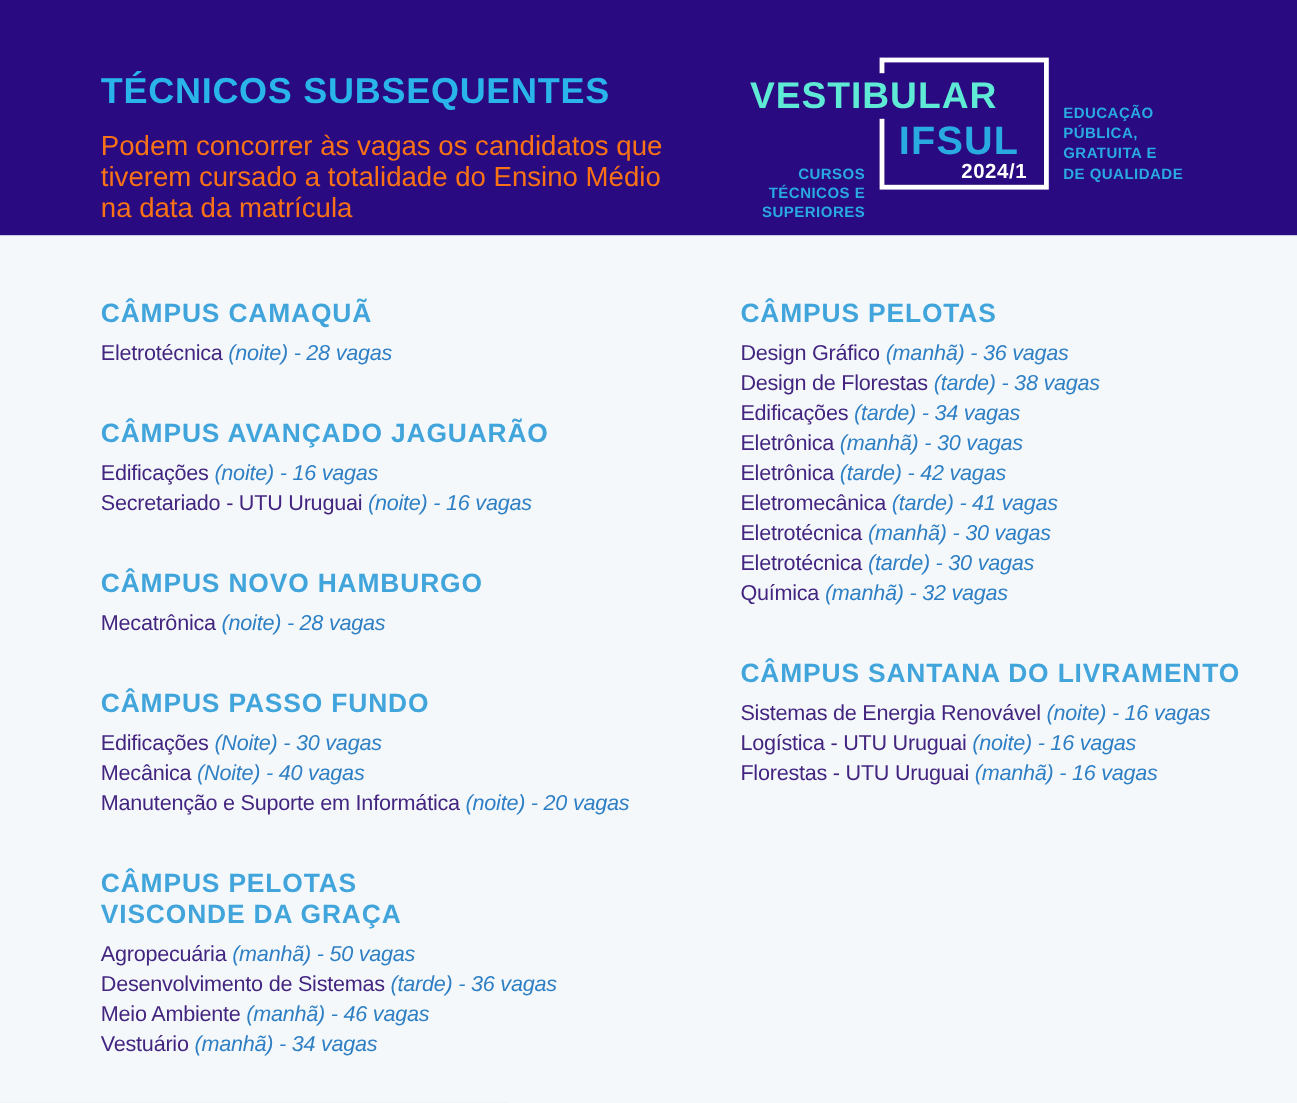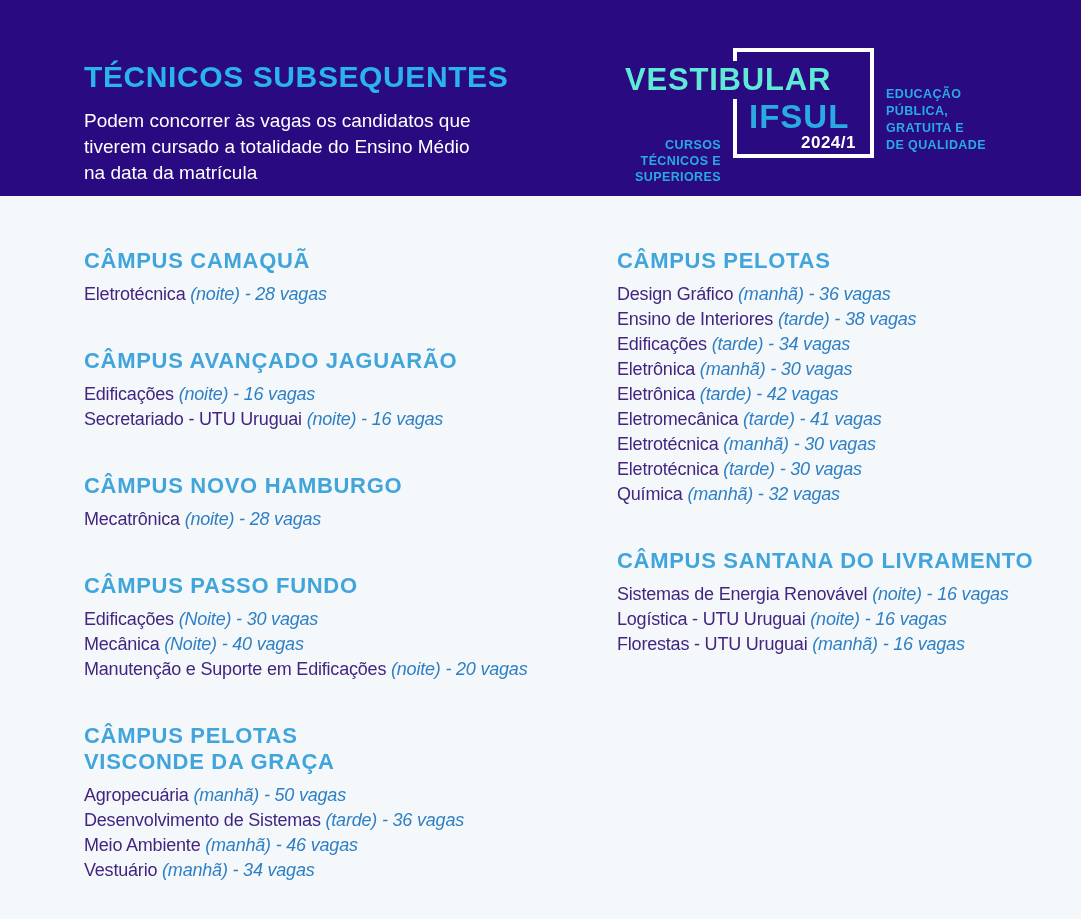--- a/index.html
+++ b/index.html
@@ -20,21 +20,21 @@
   }
   .intro { position:absolute; left:84px; top:44px;margin-top:16px; }
   .page-title {
     color:#29b5ea;
     font-size:30px;
     font-weight:bold;
     letter-spacing:0.6px;
     margin:0 0 14px 0;
     white-space:nowrap;
   }
-  .page-subtitle { color:#ffffff; font-size:19px; line-height:26px; font-weight:normal; }
+  .page-subtitle { color:#f97316; font-size:23px; line-height:26px; font-weight:normal; }
 
   
   .logo { position:absolute; left:617px; top:44px; width:366px; height:122px; }
   .logo-frame {
     position:absolute; left:116px; top:4px;
     width:141px; height:110px;
     border:4px solid #ffffff;
   }
   .logo-wordmark {
     position:absolute; left:0; top:17px;
@@ -145,21 +145,21 @@
             <div class="course-row"><span class="course-name">Mecatrônica</span><span class="course-details">&nbsp;(noite) - 28 vagas</span></div>
           </div>
         </section>
         <section class="campus-section">
           <h2 class="campus-title">
             <div>CÂMPUS PASSO FUNDO</div>
           </h2>
           <div class="course-list">
             <div class="course-row"><span class="course-name">Edificações</span><span class="course-details">&nbsp;(Noite) - 30 vagas</span></div>
             <div class="course-row"><span class="course-name">Mecânica</span><span class="course-details">&nbsp;(Noite) - 40 vagas</span></div>
-            <div class="course-row"><span class="course-name">Manutenção e Suporte em Edificações</span><span class="course-details">&nbsp;(noite) - 20 vagas</span></div>
+            <div class="course-row"><span class="course-name">Manutenção e Suporte em Informática</span><span class="course-details">&nbsp;(noite) - 20 vagas</span></div>
           </div>
         </section>
         <section class="campus-section">
           <h2 class="campus-title">
             <div>CÂMPUS PELOTAS</div>
             <div>VISCONDE DA GRAÇA</div>
           </h2>
           <div class="course-list">
             <div class="course-row"><span class="course-name">Agropecuária</span><span class="course-details">&nbsp;(manhã) - 50 vagas</span></div>
             <div class="course-row"><span class="course-name">Desenvolvimento de Sistemas</span><span class="course-details">&nbsp;(tarde) - 36 vagas</span></div>
@@ -168,21 +168,21 @@
           </div>
         </section>
       </div>
     <div class="col col-right">
         <section class="campus-section">
           <h2 class="campus-title">
             <div>CÂMPUS PELOTAS</div>
           </h2>
           <div class="course-list">
             <div class="course-row"><span class="course-name">Design Gráfico</span><span class="course-details">&nbsp;(manhã) - 36 vagas</span></div>
-            <div class="course-row"><span class="course-name">Ensino de Interiores</span><span class="course-details">&nbsp;(tarde) - 38 vagas</span></div>
+            <div class="course-row"><span class="course-name">Design de Florestas</span><span class="course-details">&nbsp;(tarde) - 38 vagas</span></div>
             <div class="course-row"><span class="course-name">Edificações</span><span class="course-details">&nbsp;(tarde) - 34 vagas</span></div>
             <div class="course-row"><span class="course-name">Eletrônica</span><span class="course-details">&nbsp;(manhã) - 30 vagas</span></div>
             <div class="course-row"><span class="course-name">Eletrônica</span><span class="course-details">&nbsp;(tarde) - 42 vagas</span></div>
             <div class="course-row"><span class="course-name">Eletromecânica</span><span class="course-details">&nbsp;(tarde) - 41 vagas</span></div>
             <div class="course-row"><span class="course-name">Eletrotécnica</span><span class="course-details">&nbsp;(manhã) - 30 vagas</span></div>
             <div class="course-row"><span class="course-name">Eletrotécnica</span><span class="course-details">&nbsp;(tarde) - 30 vagas</span></div>
             <div class="course-row"><span class="course-name">Química</span><span class="course-details">&nbsp;(manhã) - 32 vagas</span></div>
           </div>
         </section>
         <section class="campus-section">

